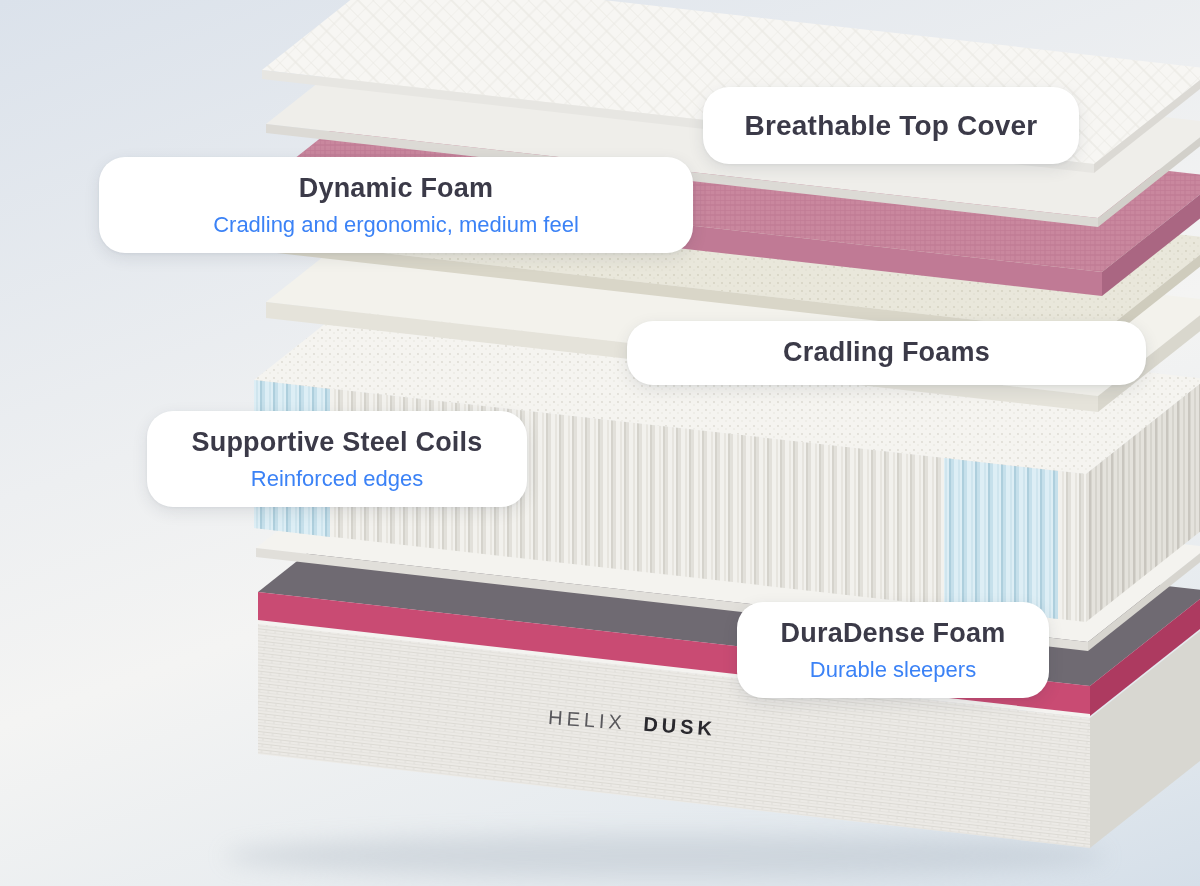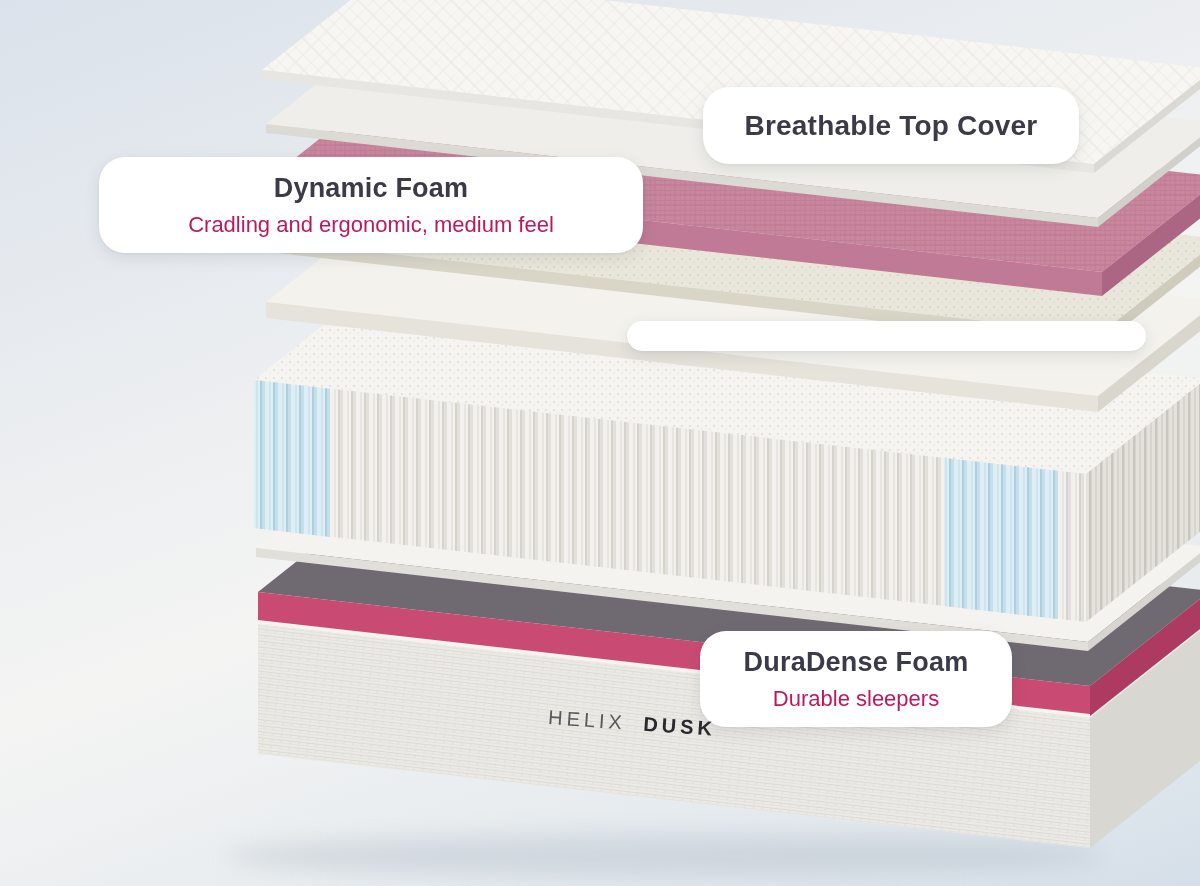--- a/index.html
+++ b/index.html
@@ -25,30 +25,30 @@
   .card-title {
     font-size: 27px;
     font-weight: 700;
     line-height: 1.25;
     color: #3b3a48;
     letter-spacing: 0.2px;
   }
   .card-sub {
     font-size: 22px;
     font-weight: 400;
-    color: #be185d;
+    color: #3b82f6;
     margin-top: 5px;
     line-height: 1.25;
   }
   .co-breathable { left: 703px; top: 87px;  width: 376px; padding: 21px 10px; }
   .co-breathable .card-title { font-size: 28px; }
-  .co-dynamic    { left: 99px;  top: 157px; width: 544px; }
+  .co-dynamic    { left: 99px;  top: 157px; width: 594px; }
   .co-cradling   { left: 627px; top: 321px; width: 519px; }
   .co-coils      { left: 147px; top: 411px; width: 380px; }
-  .co-duradense  { left: 700px; top: 602px; width: 312px; margin-top: 29px; }
+  .co-duradense  { left: 737px; top: 602px; width: 312px; }
   .logo {
     position: absolute;
     left: 548px; top: 712px;
     font-size: 20px;
     letter-spacing: 4px;
     transform: rotate(4deg);
     white-space: nowrap;
   }
   .logo .logo-primary   { font-weight: 400; color: #59585c; }
   .logo .logo-secondary { font-weight: 800; color: #2a292e; margin-left: 8px; }
@@ -167,22 +167,27 @@
   <div class="card co-breathable">
     <div class="card-title">Breathable Top Cover</div>
   </div>
 
   <div class="card co-dynamic">
     <div class="card-title">Dynamic Foam</div>
     <div class="card-sub">Cradling and ergonomic, medium feel</div>
   </div>
 
   <div class="card co-cradling">
+    <div class="card-title">Cradling Foams</div>
   </div>
 
+  <div class="card co-coils">
+    <div class="card-title">Supportive Steel Coils</div>
+    <div class="card-sub">Reinforced edges</div>
+  </div>
 
   <div class="card co-duradense">
     <div class="card-title">DuraDense Foam</div>
     <div class="card-sub">Durable sleepers</div>
   </div>
 
   <div class="logo">
     <span class="logo-primary">HELIX</span>
     <span class="logo-secondary">DUSK</span>
   </div>

